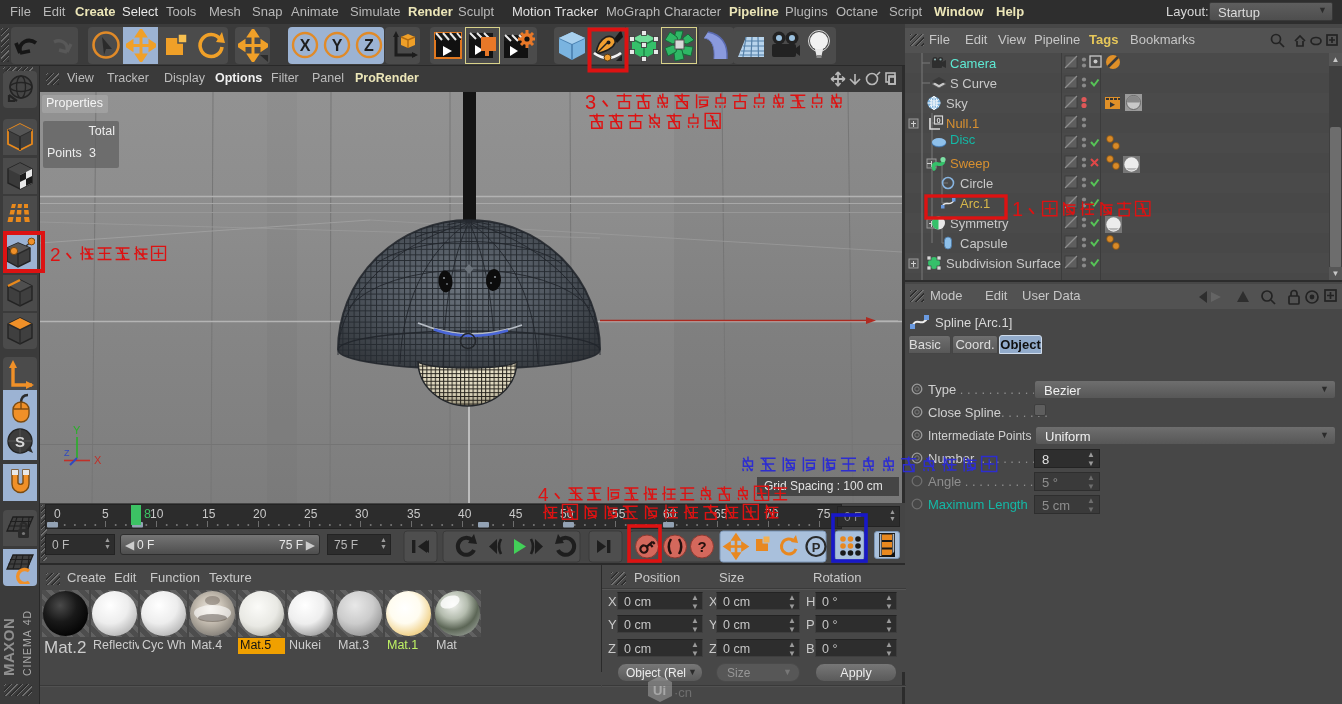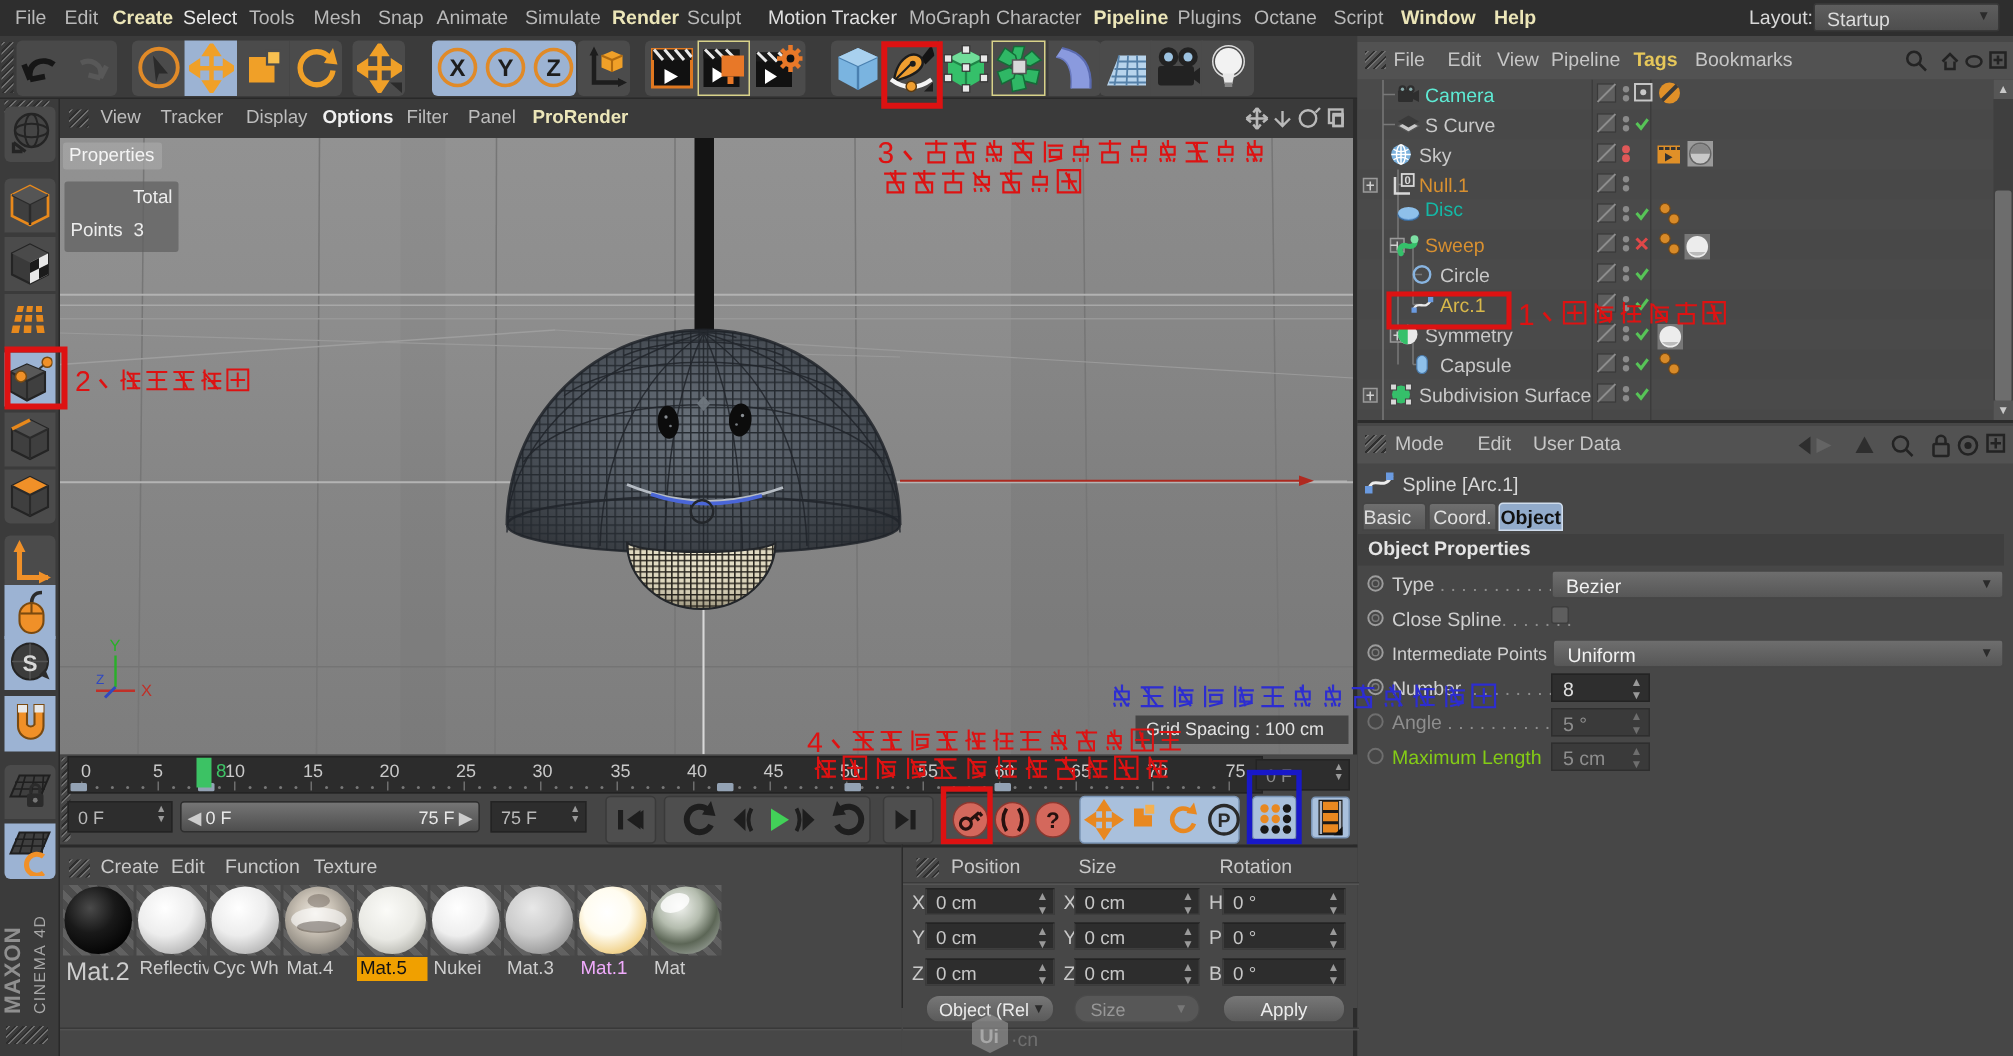--- a/index.html
+++ b/index.html
@@ -749,23 +749,20 @@
 </div>
 <svg class="abs" style="left:5px;top:31px" width="20" height="18" viewBox="0 0 20 18">
         <path d="M2 14 C6 2 12 16 18 4" stroke="#ececec" stroke-width="2" fill="none"></path>
         <rect x="0" y="11" width="5" height="5" fill="#6a9ae0"></rect>
         <rect x="14" y="2" width="5" height="5" fill="#6a9ae0"></rect>
       </svg>
 <span class="abs" style="left:30px;top:33px;color:#d8d8d8">Spline [Arc.1]</span>
 <div class="abs" style="left:3px;top:53px;width:43px;height:19px;background:linear-gradient(#6e6e6e,#585858);border:1px solid #454545;border-radius:3px 3px 0 0;color:#dedede;text-align:left;padding-top:1px">Basic</div>
 <div class="abs" style="left:47px;top:53px;width:46px;height:19px;background:linear-gradient(#6e6e6e,#585858);border:1px solid #454545;border-radius:3px 3px 0 0;color:#dedede;text-align:center;padding-top:1px">Coord.</div>
 <div class="abs" style="left:94px;top:53px;width:43px;height:19px;background:#92abcb;border:1px solid #cfdcec;border-radius:3px 3px 0 0;color:#101010;text-align:center;padding-top:1px;font-weight:bold">Object</div>
-<div class="abs" style="left:0;top:74px;width:431px;height:21px;background:#3f3f3f;color:#e4e4e4;font-weight:bold">
-        <span class="abs" style="left:7px;top:2px">Object Properties</span>
-      </div>
 
 <svg class="abs" style="left:4px;top:100px" width="16" height="140" viewBox="0 0 16 140">
 <g fill="none" stroke="#9c9c9c" stroke-width="1.3">
 <circle cx="8" cy="7" r="4.8"></circle>
           <circle cx="8" cy="30" r="4.8"></circle>
           <circle cx="8" cy="53" r="4.8"></circle>
           <circle cx="8" cy="76" r="4.8"></circle>
 </g>
 <g fill="none" stroke="#6e6e6e" stroke-width="1.3">
           <circle cx="8" cy="99" r="4.8"></circle>
@@ -776,21 +773,21 @@
           <circle cx="8" cy="30" r="2.2"></circle>
           <circle cx="8" cy="53" r="2.2"></circle>
           <circle cx="8" cy="76" r="2.2"></circle>
         </g>
 </svg>
 <span class="abs" style="left:23px;top:100px;color:#d0d0d0">Type<span style="color:#8e8e8e">&nbsp;. . . . . . . . . . . . .</span></span>
 <span class="abs" style="left:23px;top:123px;color:#d0d0d0">Close Spline<span style="color:#8e8e8e">. . . . . . .</span></span>
 <span class="abs" style="left:23px;top:147px;color:#d0d0d0;font-size:12px">Intermediate Points</span>
 <span class="abs" style="left:23px;top:169px;color:#d0d0d0">Number<span style="color:#8e8e8e">&nbsp;&nbsp;. . . . . . . .</span></span>
 <span class="abs" style="left:23px;top:192px;color:#8e8e8e">Angle<span>&nbsp;. . . . . . . . . . . .</span></span>
-<span class="abs" style="left:23px;top:215px;color:#84cc16">Maximum Length</span>
+<span class="abs" style="left:23px;top:215px;color:#14b8a6">Maximum Length</span>
 
 <div class="abs" style="left:129px;top:98px;width:302px;height:19px;background:linear-gradient(#6e6e6e,#575757);border:1px solid #474747;border-radius:3px;color:#f0f0f0">
         <span class="abs" style="left:9px;top:2px">Bezier</span>
         <span class="abs" style="right:6px;top:3px;color:#2b2b2b;font-size:9px">▼</span>
       </div>
 <div class="abs" style="left:129px;top:122px;width:12px;height:12px;background:#5e5e5e;border:1px solid #3e3e3e;border-radius:2px"></div>
 <div class="abs" style="left:130px;top:144px;width:301px;height:19px;background:linear-gradient(#6e6e6e,#575757);border:1px solid #474747;border-radius:3px;color:#f0f0f0">
         <span class="abs" style="left:9px;top:2px">Uniform</span>
         <span class="abs" style="right:6px;top:3px;color:#2b2b2b;font-size:9px">▼</span>
       </div>
@@ -1061,21 +1058,21 @@
       </div>
 <div class="abs" style="left:296px;top:25px;width:47px;height:47px;background:repeating-linear-gradient(45deg,#616161 0 4px,#4d4d4d 4px 9px)">
         <div class="abs" style="left:1px;top:1px;width:45px;height:45px;border-radius:50%;background:radial-gradient(circle at 40% 32%, #e8e8e8 0%, #cccccc 45%, #9a9a9a 78%, #707070 100%)"></div>
       </div>
       <div class="abs" style="left:296px;top:73px;width:48px;height:16px;color:#cdcdcd;font-size:12.5px;overflow:hidden;white-space:nowrap">
         <span class="abs" style="left:2px;top:0px">Mat.3</span>
       </div>
 <div class="abs" style="left:345px;top:25px;width:47px;height:47px;background:repeating-linear-gradient(45deg,#616161 0 4px,#4d4d4d 4px 9px)">
         <div class="abs" style="left:1px;top:1px;width:45px;height:45px;border-radius:50%;background:radial-gradient(circle at 42% 38%, #ffffff 0%, #fffcf0 40%, #f2d695 70%, #e0b253 100%)"></div>
       </div>
-      <div class="abs" style="left:345px;top:73px;width:48px;height:16px;color:#f0abfc;font-size:12.5px;overflow:hidden;white-space:nowrap">
+      <div class="abs" style="left:345px;top:73px;width:48px;height:16px;color:#bef264;font-size:12.5px;overflow:hidden;white-space:nowrap">
         <span class="abs" style="left:2px;top:0px">Mat.1</span>
       </div>
 <div class="abs" style="left:394px;top:25px;width:47px;height:47px;background:repeating-linear-gradient(45deg,#616161 0 4px,#4d4d4d 4px 9px)">
         <div class="abs" style="left:1px;top:1px;width:45px;height:45px;border-radius:50%;background:radial-gradient(circle at 40% 30%, #f2f4f0 0%, #b4bcae 35%, #5c6656 60%, #8c948a 80%, #3c443a 100%)"></div>
         <div class="abs" style="left:6px;top:6px;width:20px;height:12px;background:rgba(255,255,255,0.8);border-radius:50%;transform:rotate(-20deg)"></div>
       </div>
       <div class="abs" style="left:394px;top:73px;width:48px;height:16px;color:#cdcdcd;font-size:12.5px;overflow:hidden;white-space:nowrap">
         <span class="abs" style="left:2px;top:0px">Mat</span>
       </div>
 <div class="abs groove-bottom" style="left:0;top:120px;width:561px;height:1px;background:#393939"></div>

